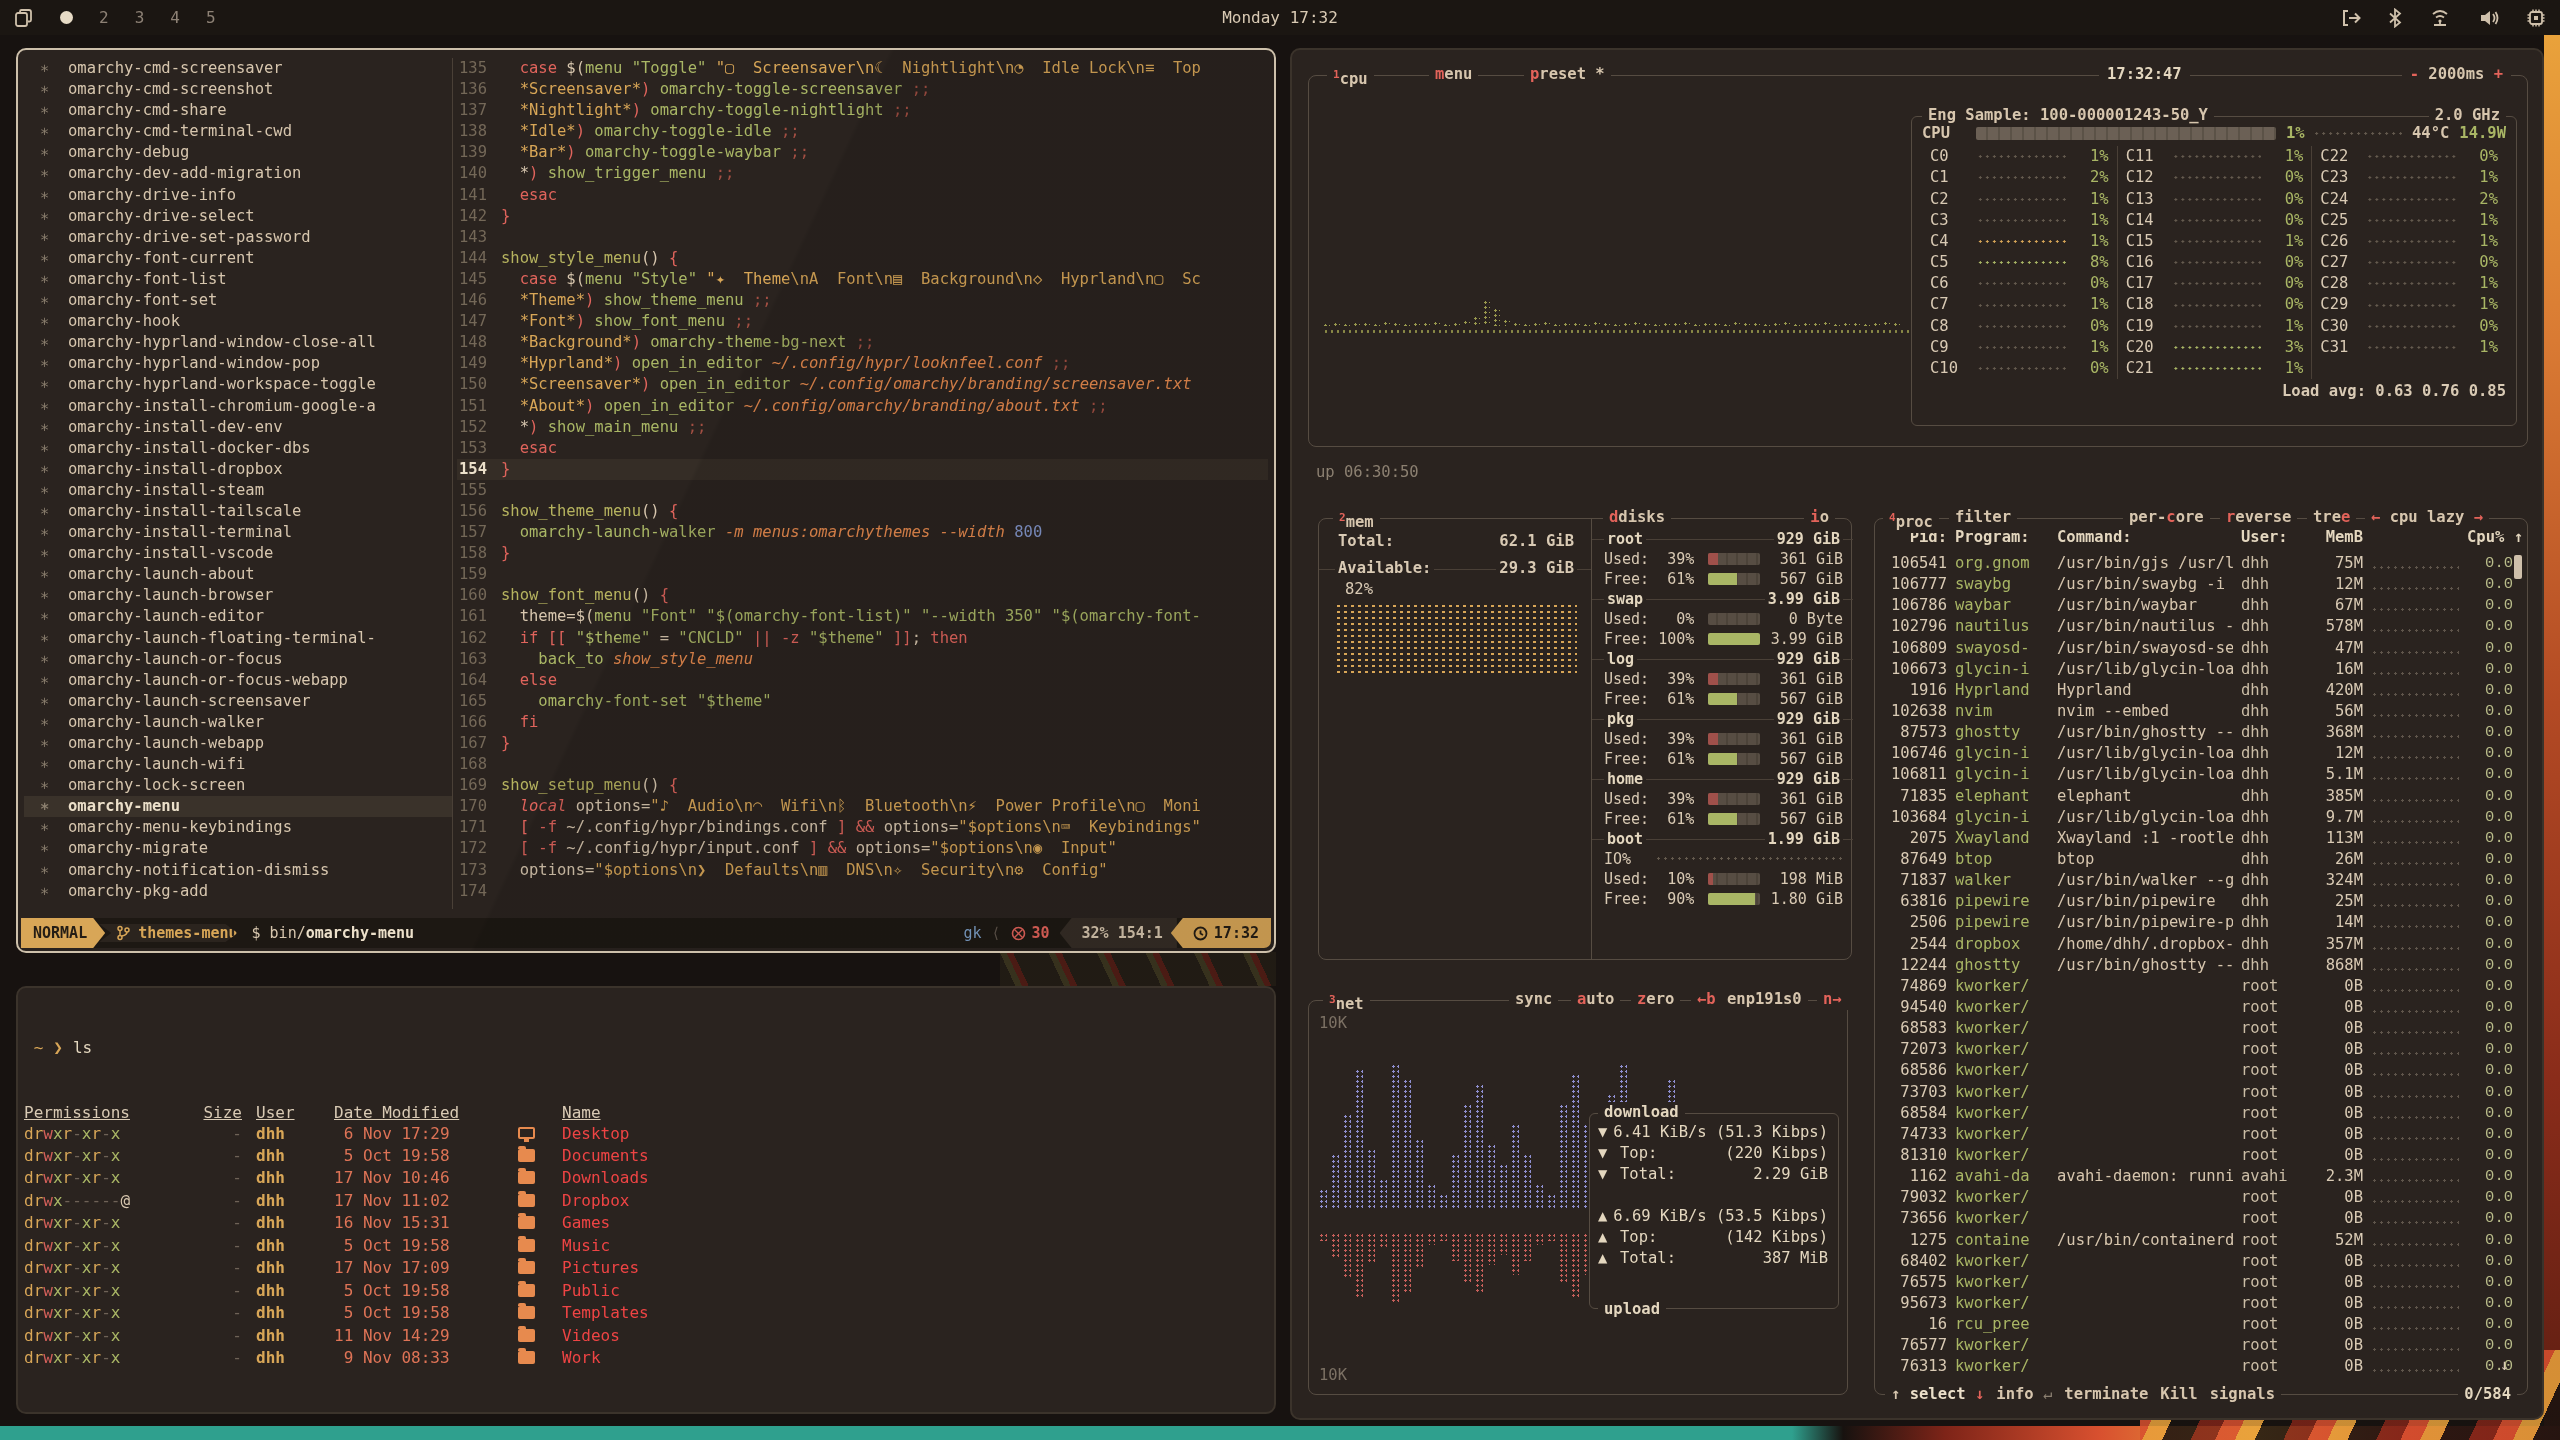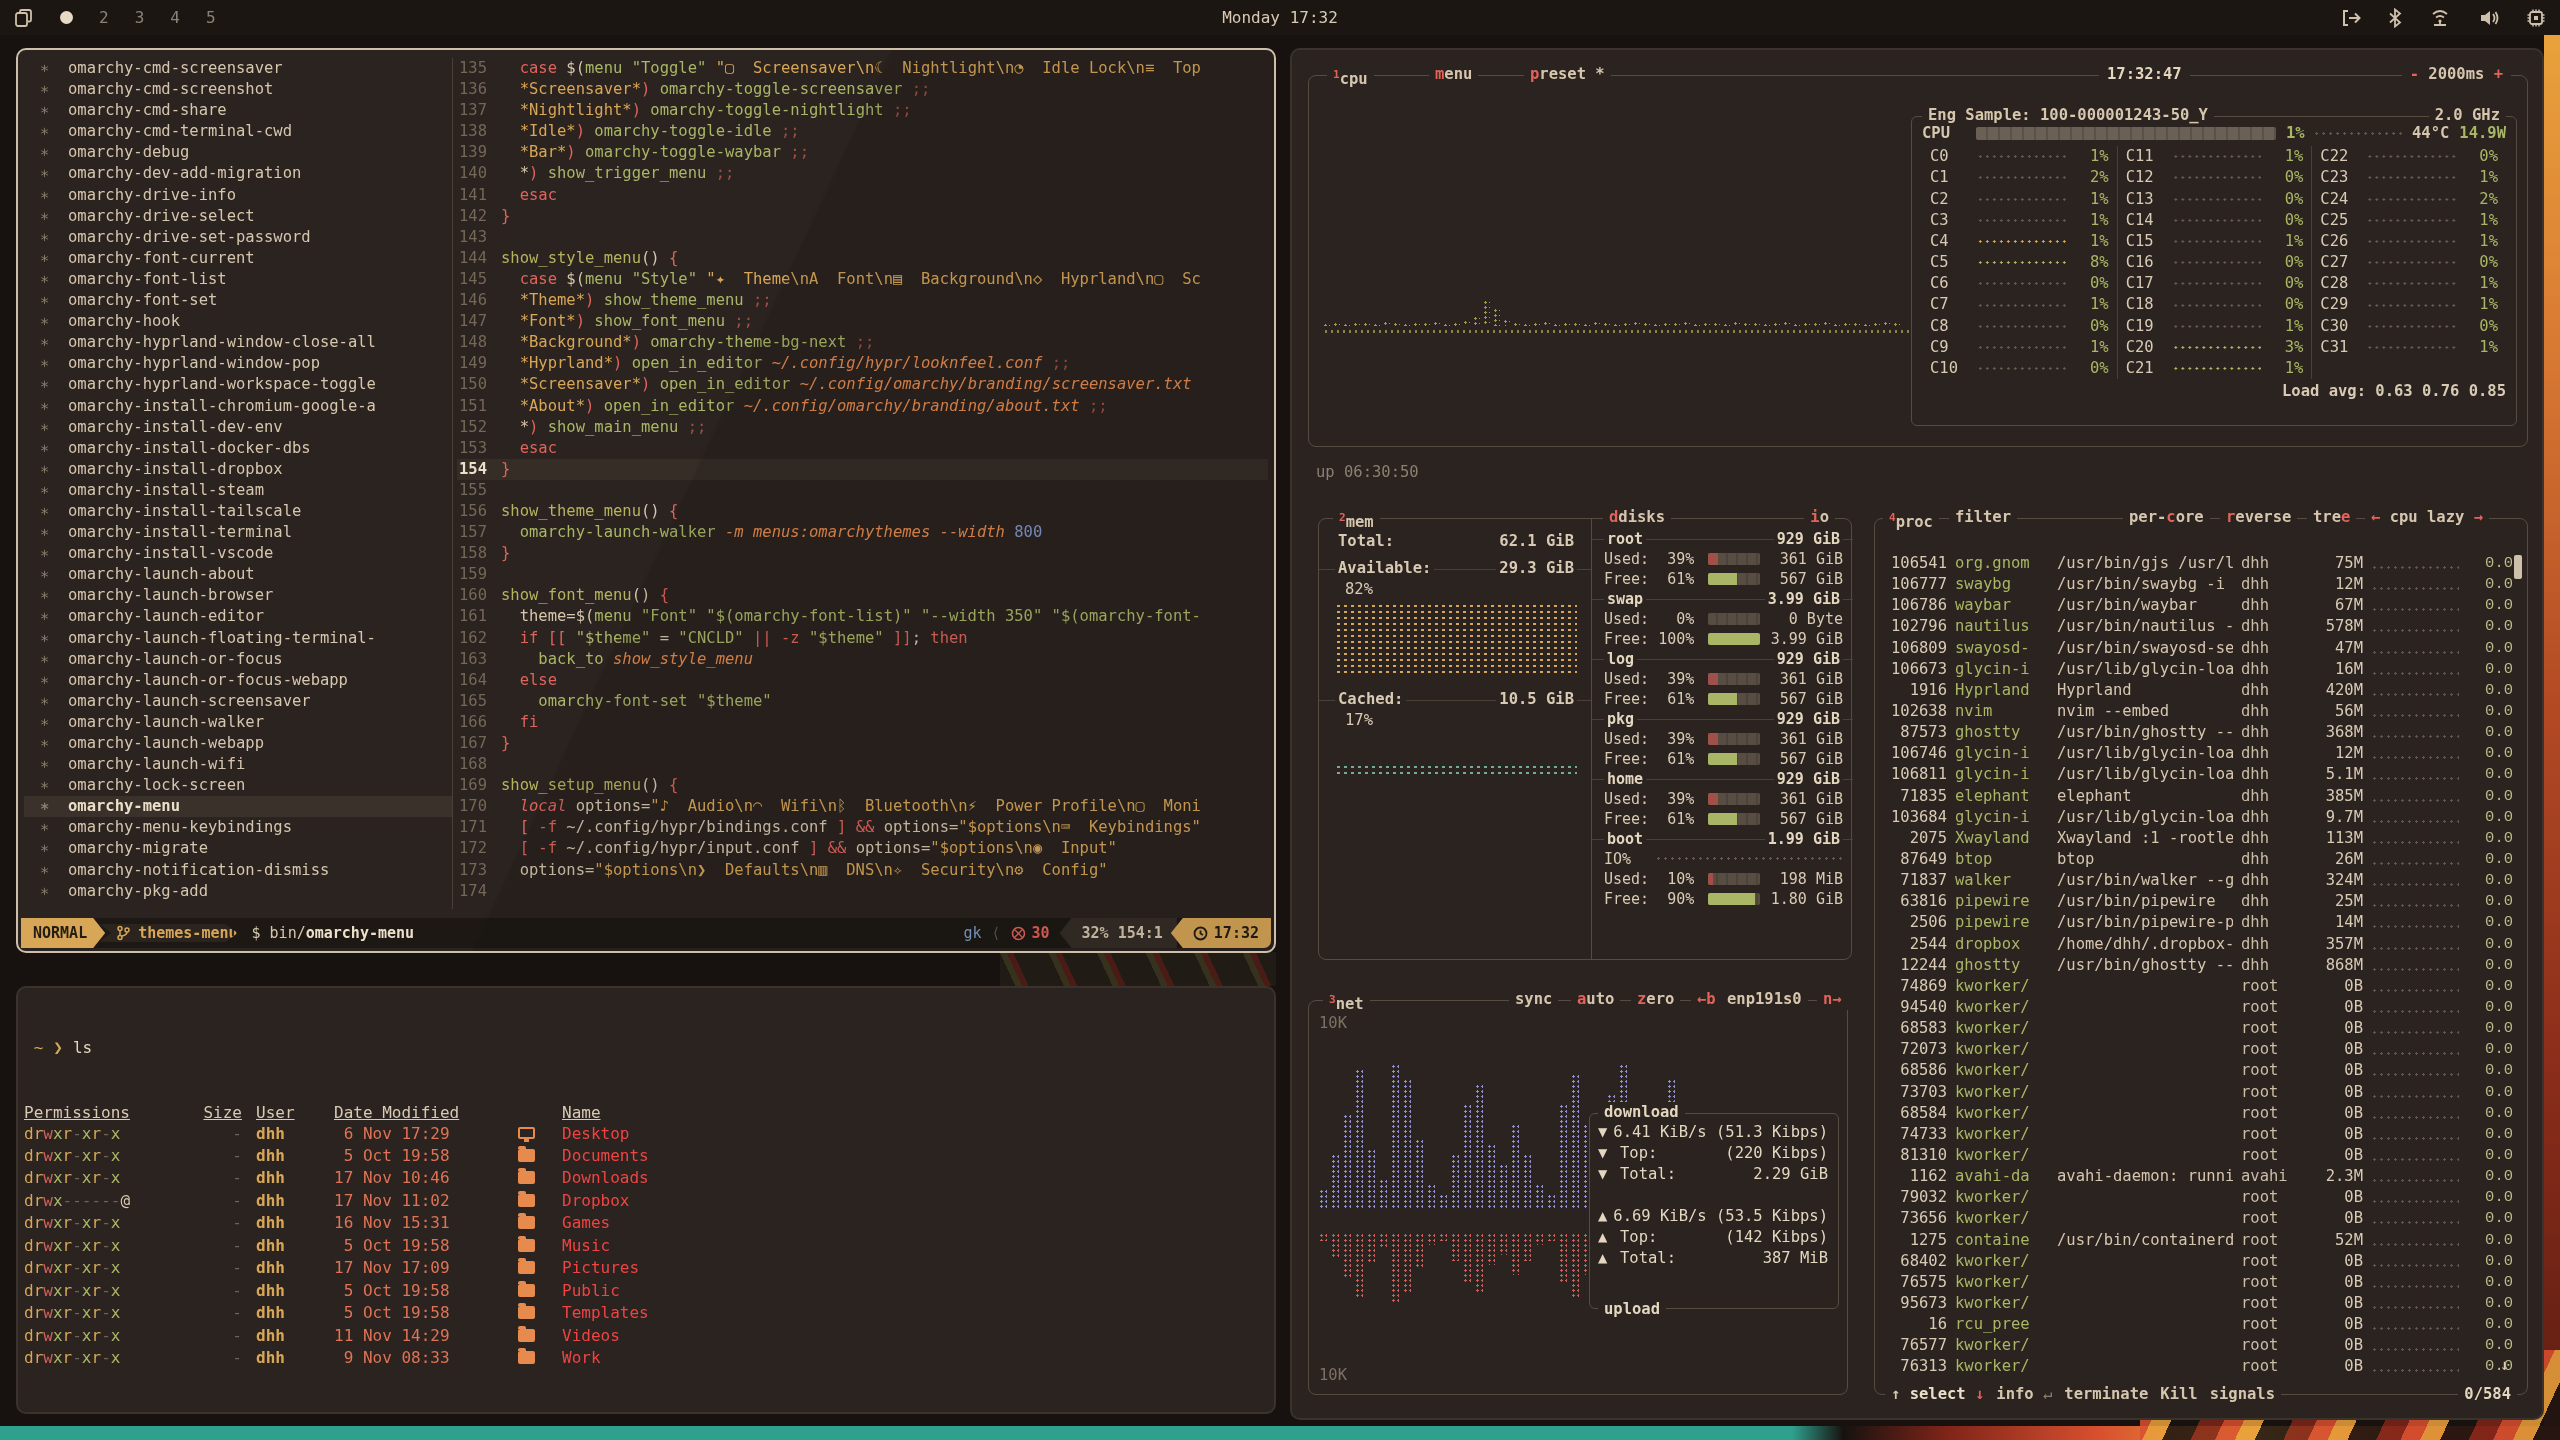--- a/index.html
+++ b/index.html
@@ -536,30 +536,20 @@
           <div style="height:6px"></div>
         </div>
         <div>
           <div class="mstat-row dline">
             <span>Available:</span>
             <span>29.3 GiB</span>
           </div>
           <div class="mstat-pct">82%</div>
           <div style="height:0px"></div>
           <div class="mband" style="height:72px;background-image:radial-gradient(circle,#d8a657 1.2px,transparent 1.4px);background-size:7px 6px"></div>
-          <div style="height:8px"></div>
-        </div>
-        <div>
-          <div class="mstat-row dline">
-            <span>Cached:</span>
-            <span>10.5 GiB</span>
-          </div>
-          <div class="mstat-pct">17%</div>
-          <div style="height:30px"></div>
-          <div class="mband" style="height:14px;background-image:radial-gradient(circle,#6fae9c 1.2px,transparent 1.4px);background-size:7px 6px"></div>
           <div style="height:8px"></div>
         </div>
       </div>
     <div class="disk-col" id="disklist">
         <div>
           <div class="dname dline">
             <span>root</span>
             <span>929 GiB</span>
           </div>
           <div class="drow">
@@ -775,20 +765,29 @@
     </div>
   </div>
 
   <div id="procbox" class="bbox">
     <span class="btitle" style="left:8px"><sup>4</sup><span>proc</span></span>
     <span class="bopt" style="left:74px" id="procopt0"><span class="s-t">filter</span></span>
     <span class="bopt" style="left:248px" id="procopt1"><span class="s-t">per-</span><span class="s-hot">c</span><span class="s-t">ore</span></span>
     <span class="bopt" style="left:345px" id="procopt2"><span class="s-hot">r</span><span class="s-t">everse</span></span>
     <span class="bopt" style="left:432px" id="procopt3"><span class="s-t">tre</span><span class="s-hot">e</span></span>
     <span class="bopt" style="left:490px" id="procopt4"><span class="s-hot">← </span><span class="s-t">cpu lazy</span><span class="s-hot"> →</span></span>
+    <div class="proc-head">
+      <span class="ph-r">Pid:</span>
+      <span>Program:</span>
+      <span>Command:</span>
+      <span>User:</span>
+      <span class="ph-r">MemB</span>
+      <span></span>
+      <span class="ph-r">Cpu% ↑</span>
+    </div>
     <div id="procrows">
         <div class="prow"><span class="pr-pid">106541</span><span class="pr-prog">org.gnom</span><span class="pr-cmd">/usr/bin/gjs /usr/lib/o</span><span class="pr-user">dhh</span><span class="pr-mem">75M</span><span class="pr-dots"></span><span class="pr-cpu">0.0</span></div>
         <div class="prow"><span class="pr-pid">106777</span><span class="pr-prog">swaybg</span><span class="pr-cmd">/usr/bin/swaybg -i /hom</span><span class="pr-user">dhh</span><span class="pr-mem">12M</span><span class="pr-dots"></span><span class="pr-cpu">0.0</span></div>
         <div class="prow"><span class="pr-pid">106786</span><span class="pr-prog">waybar</span><span class="pr-cmd">/usr/bin/waybar</span><span class="pr-user">dhh</span><span class="pr-mem">67M</span><span class="pr-dots"></span><span class="pr-cpu">0.0</span></div>
         <div class="prow"><span class="pr-pid">102796</span><span class="pr-prog">nautilus</span><span class="pr-cmd">/usr/bin/nautilus --new</span><span class="pr-user">dhh</span><span class="pr-mem">578M</span><span class="pr-dots"></span><span class="pr-cpu">0.0</span></div>
         <div class="prow"><span class="pr-pid">106809</span><span class="pr-prog">swayosd-</span><span class="pr-cmd">/usr/bin/swayosd-server</span><span class="pr-user">dhh</span><span class="pr-mem">47M</span><span class="pr-dots"></span><span class="pr-cpu">0.0</span></div>
         <div class="prow"><span class="pr-pid">106673</span><span class="pr-prog">glycin-i</span><span class="pr-cmd">/usr/lib/glycin-loaders</span><span class="pr-user">dhh</span><span class="pr-mem">16M</span><span class="pr-dots"></span><span class="pr-cpu">0.0</span></div>
         <div class="prow"><span class="pr-pid">1916</span><span class="pr-prog">Hyprland</span><span class="pr-cmd">Hyprland</span><span class="pr-user">dhh</span><span class="pr-mem">420M</span><span class="pr-dots"></span><span class="pr-cpu">0.0</span></div>
         <div class="prow"><span class="pr-pid">102638</span><span class="pr-prog">nvim</span><span class="pr-cmd">nvim --embed</span><span class="pr-user">dhh</span><span class="pr-mem">56M</span><span class="pr-dots"></span><span class="pr-cpu">0.0</span></div>
         <div class="prow"><span class="pr-pid">87573</span><span class="pr-prog">ghostty</span><span class="pr-cmd">/usr/bin/ghostty --gtk-</span><span class="pr-user">dhh</span><span class="pr-mem">368M</span><span class="pr-dots"></span><span class="pr-cpu">0.0</span></div>

